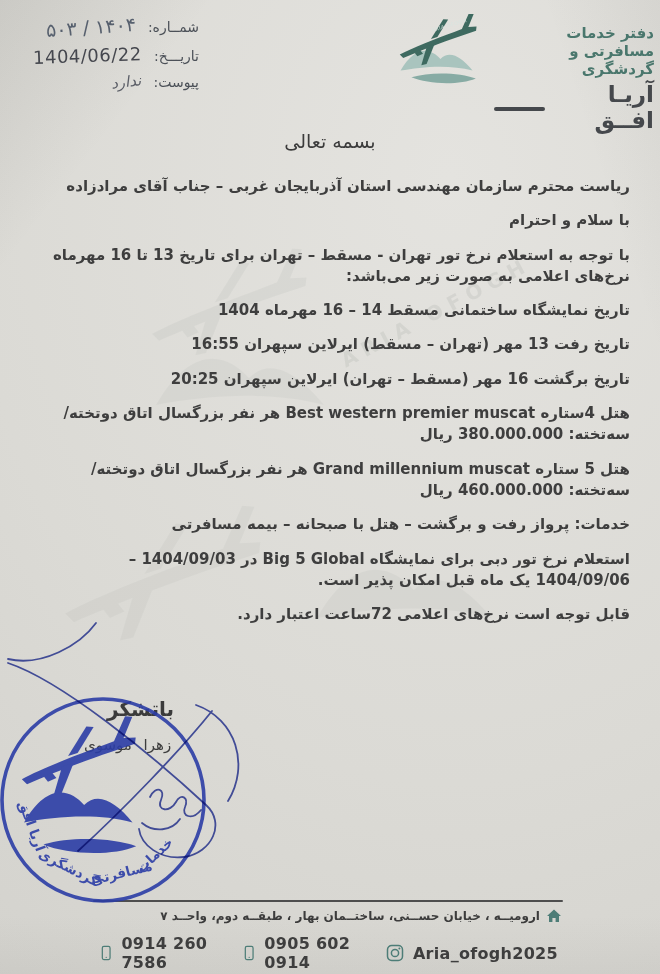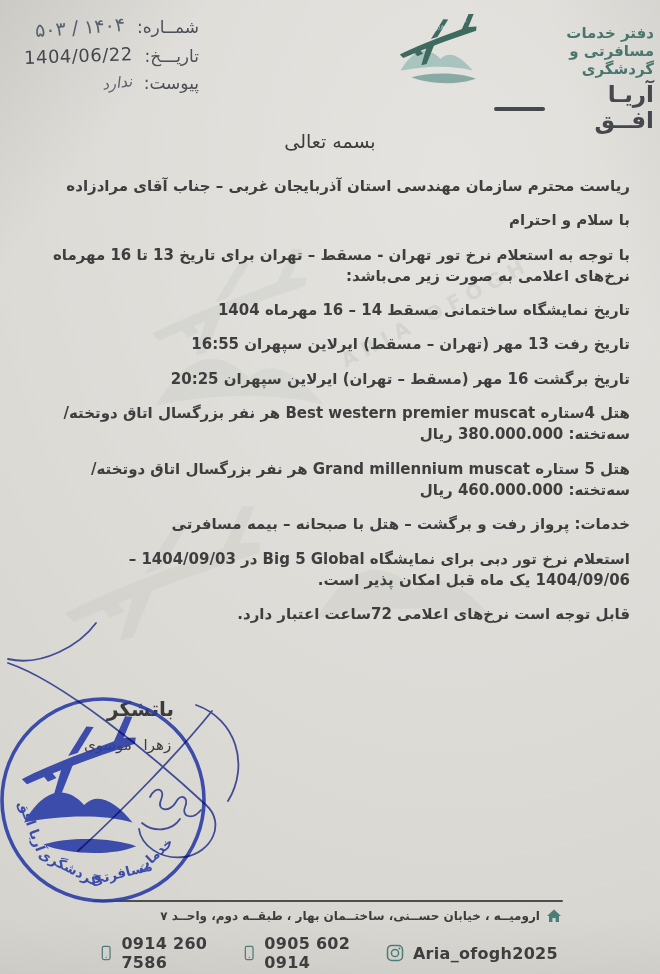--- a/index.html
+++ b/index.html
@@ -18,21 +18,21 @@
   svg{display:block}
   
   .wm{position:absolute;pointer-events:none;}
   .wm-text{
     position:absolute;left:330px;top:300px;transform:rotate(-28deg);
     font-size:20px;letter-spacing:7px;font-weight:bold;color:rgba(120,130,125,.13);
   }
   
   .hfields{position:absolute;top:16px;left:24px;width:175px;}
   .hrow{display:flex;direction:rtl;align-items:center;gap:12px;margin-bottom:7px;}
-  .hlabel{font-size:17px;color:#4c5158;letter-spacing:.4px;white-space:nowrap;text-align:right;}
+  .hlabel{font-size:14px;color:#4c5158;letter-spacing:.4px;white-space:nowrap;text-align:right;}
   .hval{display:inline-block;white-space:nowrap;}
   .v-number{font-size:19px;color:#57606e;transform:rotate(-4deg);letter-spacing:2px;}
   .v-date{font-size:18px;color:#45474e;transform:rotate(-2deg);letter-spacing:.5px;}
   .v-attach{font-size:15px;color:#5a5d66;font-style:italic;transform:rotate(-7deg);}
   
   .logo{position:absolute;top:6px;right:6px;width:262px;height:96px;display:flex;align-items:flex-start;}
   .logo-art{position:relative;width:102px;height:88px;margin-top:8px;flex:none;}
   .logo-art svg{position:absolute;left:0;top:0;}
   .plane-label{font-size:5px;fill:#d9e4e0;letter-spacing:.5px;}
   .logo-text{flex:1;direction:rtl;text-align:right;padding-top:18px;}

